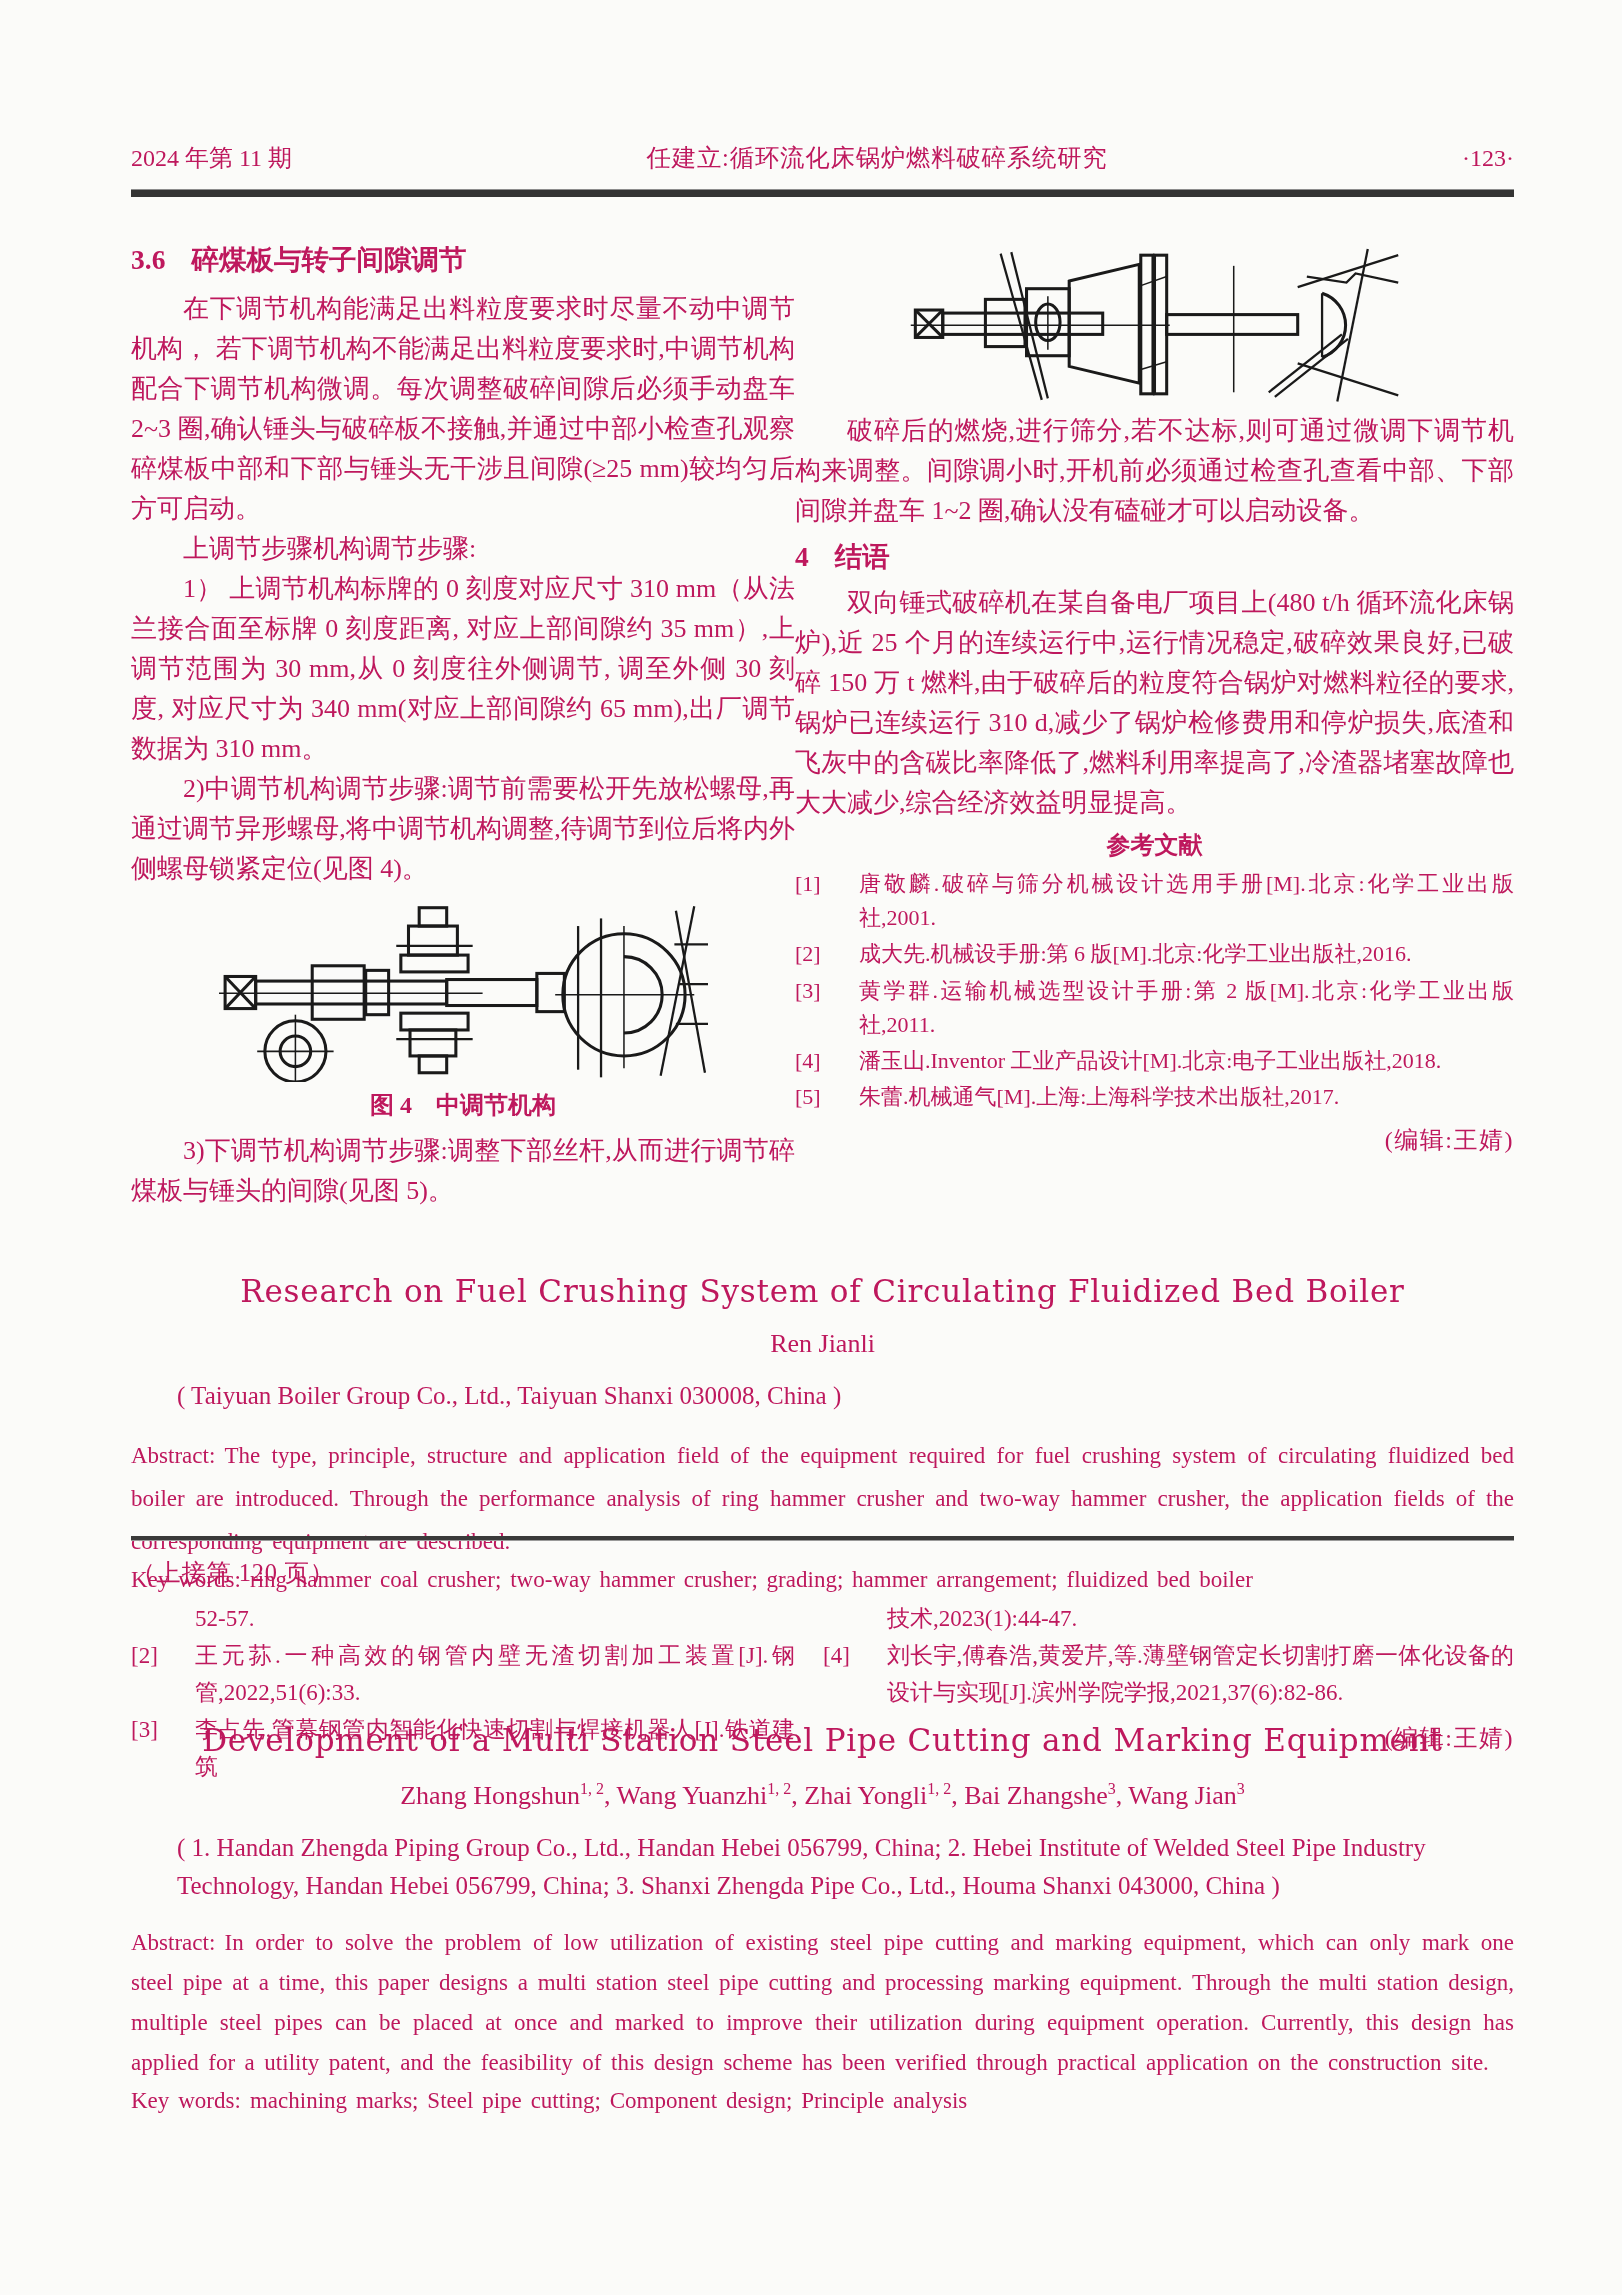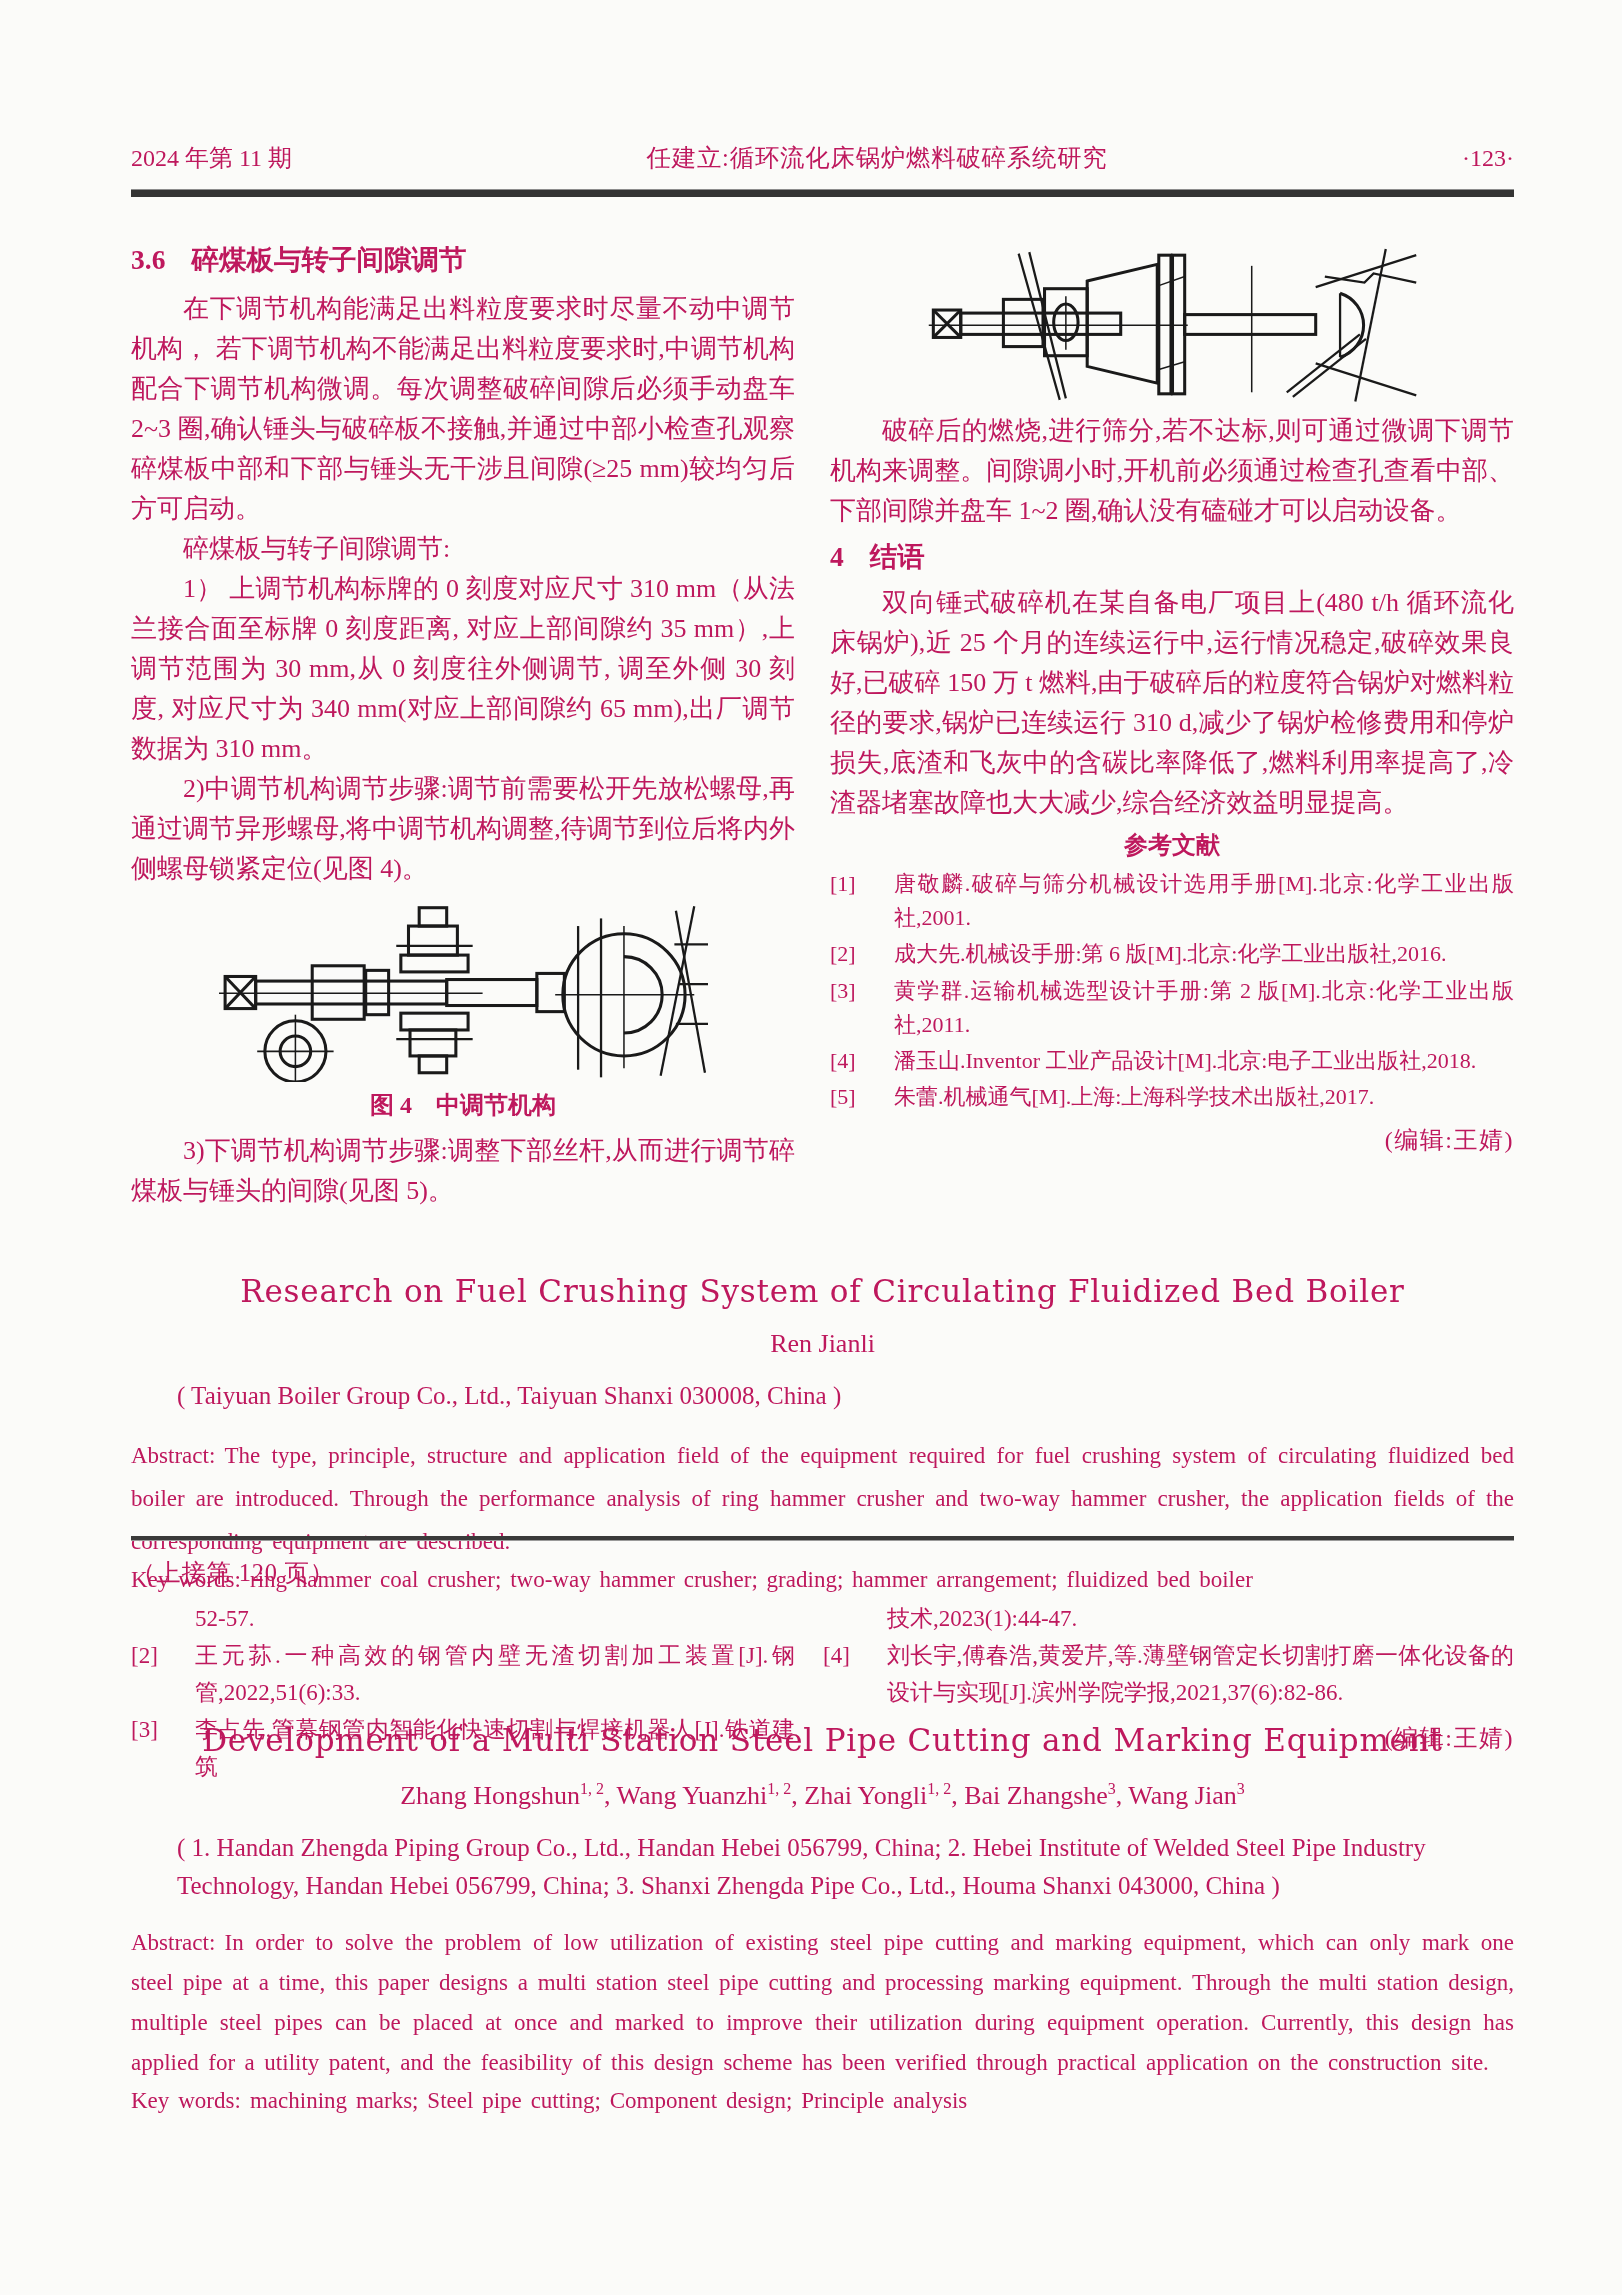--- a/index.html
+++ b/index.html
@@ -7,21 +7,21 @@
         font-family:"Liberation Serif","DejaVu Serif",serif;overflow:hidden;}
   .abs{position:absolute;}
 
   
   .hdr{top:142px;left:131px;width:1383px;display:flex;justify-content:space-between;
        align-items:baseline;font-size:24px;}
   .hdr-center{font-size:24.4px;letter-spacing:0.8px;}
   .rule1{top:189px;left:131px;width:1383px;height:6.9px;background:#343434;border-top:1.5px solid #8d8d8d;}
 
   
-  .cols{top:243px;left:131px;width:1383px;display:flex;gap:35px;}
+  .cols{top:243px;left:131px;width:1383px;display:flex;}
   .colL{width:664px;flex:0 0 664px;}
   .colR{flex:1;min-width:0;}
   .p{font-size:26px;line-height:40px;text-align:justify;text-indent:2em;margin:0;}
   .h36{font-size:27.5px;font-weight:bold;margin:0 0 12.2px 0;line-height:34px;}
   .ht{margin-left:26px;}
   .h4{margin:9.2px 0 9.2px 0;}
   .fig{text-align:center;margin:10.7px 0 4.6px 0;}
   .fig svg{display:block;margin:0 auto;}
   .figcap{font-size:24px;font-weight:bold;margin:7.6px 0 9.2px 0;}
   .refhead{text-align:center;font-size:24px;font-weight:bold;margin:6.1px 0 6.1px 0;}
@@ -64,21 +64,21 @@
     <span>·123·</span>
   </div>
   <div class="abs rule1"></div>
 
   <div class="abs cols">
     <div class="colL">
       <h2 class="h36">
         <span>3.6</span><span class="ht">碎煤板与转子间隙调节</span>
       </h2>
       <p class="p">在下调节机构能满足出料粒度要求时尽量不动中调节机构， 若下调节机构不能满足出料粒度要求时,中调节机构配合下调节机构微调。每次调整破碎间隙后必须手动盘车 2~3 圈,确认锤头与破碎板不接触,并通过中部小检查孔观察碎煤板中部和下部与锤头无干涉且间隙(≥25 mm)较均匀后方可启动。</p>
-      <p class="p">碎煤板与转子间隙调节:</p>
+      <p class="p">上调节步骤机构调节步骤:</p>
       <p class="p">1） 上调节机构标牌的 0 刻度对应尺寸 310 mm（从法兰接合面至标牌 0 刻度距离, 对应上部间隙约 35 mm）,上调节范围为 30 mm,从 0 刻度往外侧调节, 调至外侧 30 刻度, 对应尺寸为 340 mm(对应上部间隙约 65 mm),出厂调节数据为 310 mm。</p>
       <p class="p">2)中调节机构调节步骤:调节前需要松开先放松螺母,再通过调节异形螺母,将中调节机构调整,待调节到位后将内外侧螺母锁紧定位(见图 4)。</p>
 
       <div class="fig">
         <svg width="489" height="182" viewBox="0 0 640 238" fill="none" stroke="#1a1a1a" stroke-width="4">
           <line x1="0" y1="122" x2="345" y2="122" stroke-width="2"></line>
           <rect x="8" y="100" width="40" height="42"></rect>
           <line x1="8" y1="100" x2="48" y2="142"></line>
             <line x1="48" y1="100" x2="8" y2="142"></line>
           <rect x="48" y="106" width="250" height="30"></rect>

